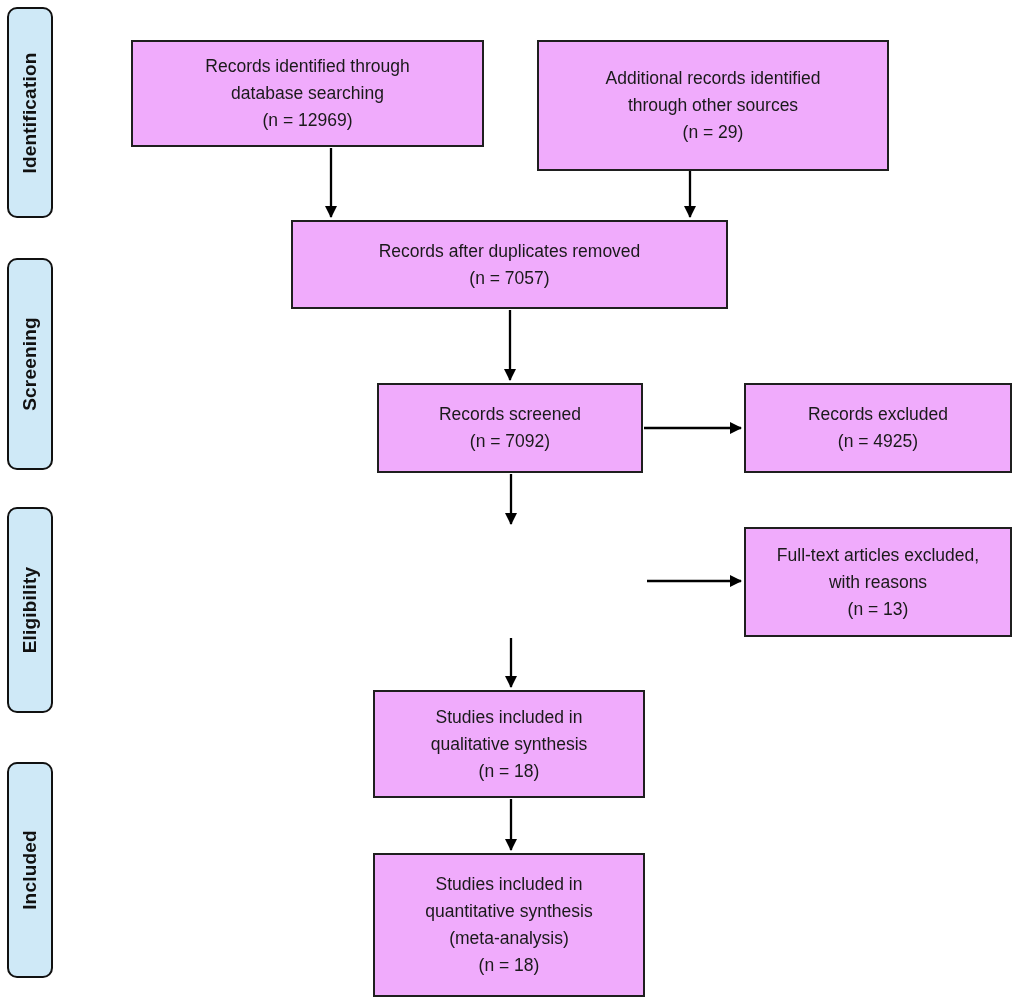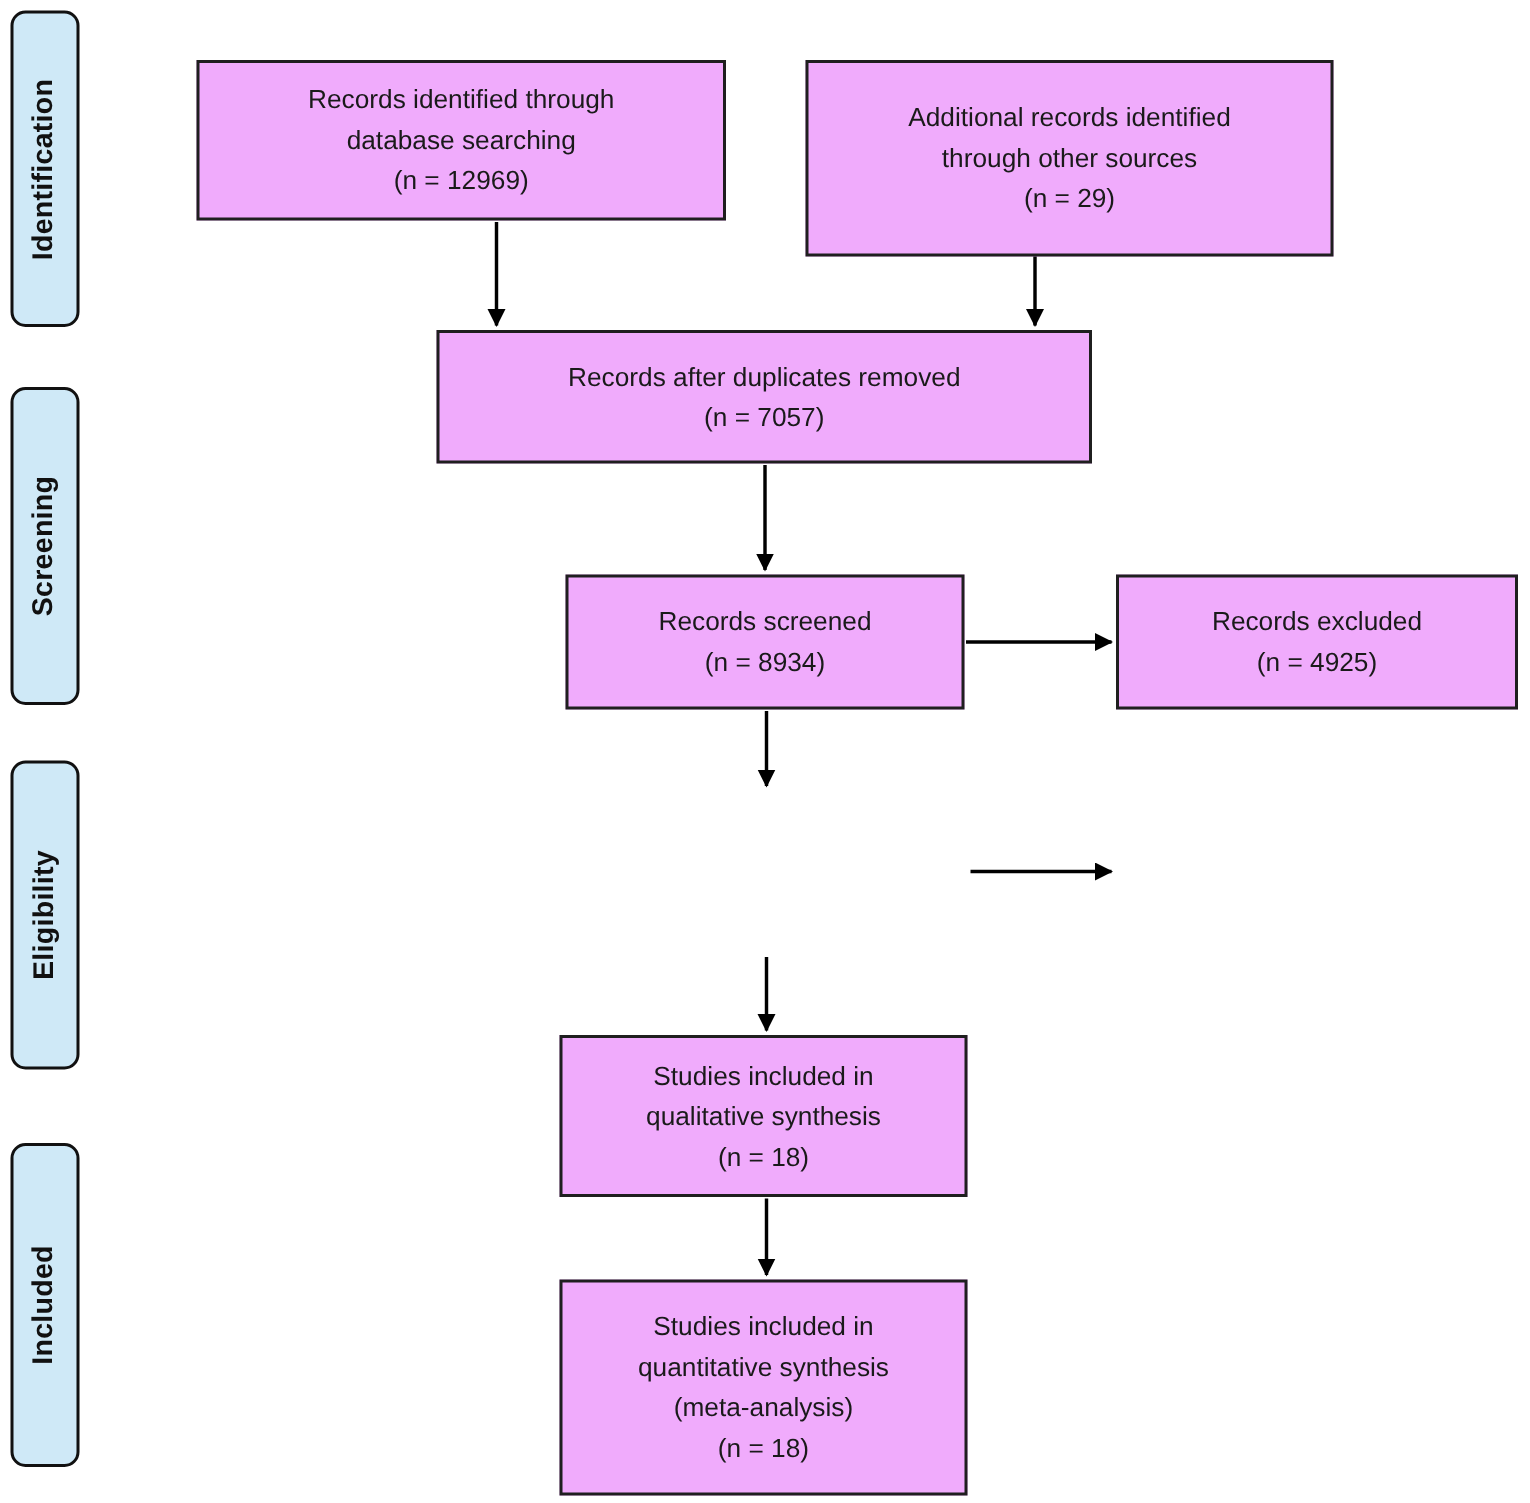--- a/index.html
+++ b/index.html
@@ -119,25 +119,30 @@
     <span class="ftext">Additional records identified
 through other sources
 (n = 29)</span>
   </div>
   <div class="fbox fb-2">
     <span class="ftext">Records after duplicates removed
 (n = 7057)</span>
   </div>
   <div class="fbox fb-3">
     <span class="ftext">Records screened
-(n = 8934)</span>
+(n = 7092)</span>
   </div>
   <div class="fbox fb-4">
     <span class="ftext">Records excluded
 (n = 4925)</span>
+  </div>
+  <div class="fbox fb-6">
+    <span class="ftext">Full-text articles excluded,
+with reasons
+(n = 13)</span>
   </div>
   <div class="fbox fb-7">
     <span class="ftext">Studies included in
 qualitative synthesis
 (n = 18)</span>
   </div>
   <div class="fbox fb-8">
     <span class="ftext">Studies included in
 quantitative synthesis
 (meta-analysis)

